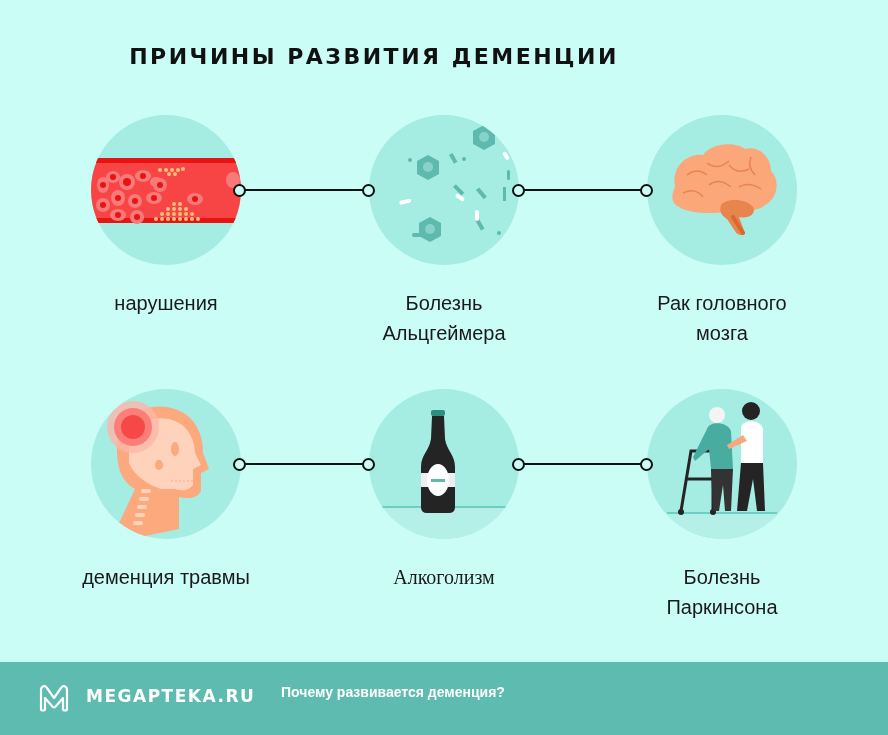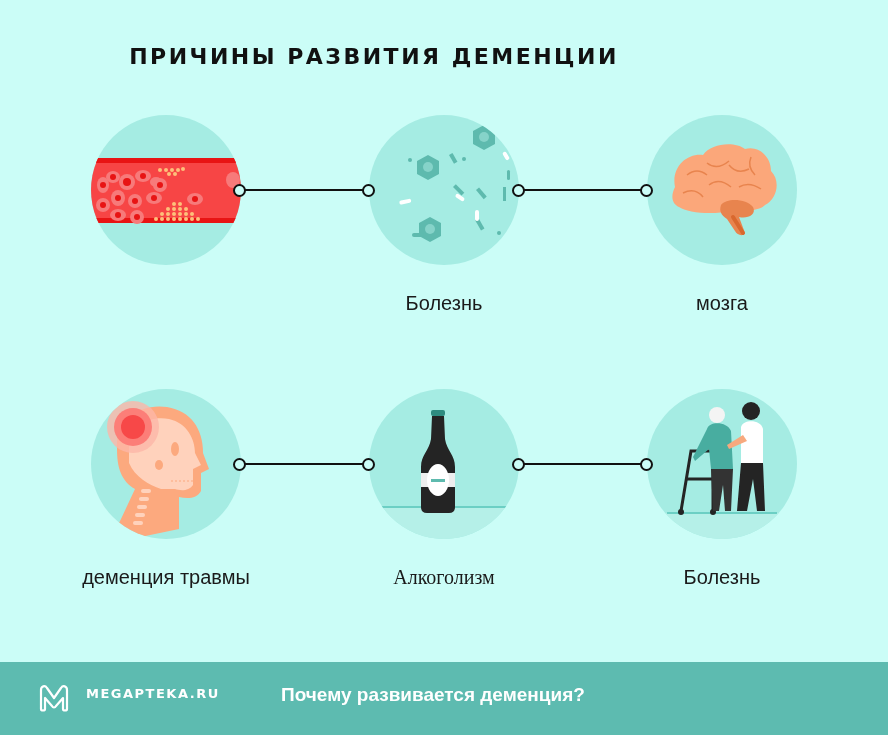--- a/index.html
+++ b/index.html
@@ -6,22 +6,22 @@
   body{width:888px;height:735px;background:#CBFDF7;position:relative;overflow:hidden;font-family:"DejaVu Sans","Liberation Sans",sans-serif;}
   .title{position:absolute;top:44px;left:0;width:748px;text-align:center;font-family:"DejaVu Sans",sans-serif;font-weight:bold;font-size:22px;letter-spacing:2.5px;color:#111;}
   .circle{position:absolute;width:150px;height:150px;border-radius:50%;background:#A5ECE3;overflow:hidden;}
   .circle svg{position:absolute;left:0;top:0;width:150px;height:150px;}
   .connector{position:absolute;height:2px;background:#111;}
   .dot{position:absolute;width:9px;height:9px;border:2px solid #111;border-radius:50%;background:#CBFDF7;}
   .label{position:absolute;width:220px;text-align:center;font-family:"Liberation Sans",sans-serif;font-size:20px;line-height:30px;color:#1a1a1a;}
   .label span{display:block;}
   .footer{position:absolute;left:0;top:662px;width:888px;height:73px;background:#5DBBB0;}
   .logo-icon{position:absolute;left:38px;top:684px;width:32px;height:28px;}
-  .brand{position:absolute;left:86px;top:686px;font-family:"DejaVu Sans",sans-serif;font-weight:bold;font-size:13px;letter-spacing:1.5px;color:#fff;}
-  .tagline{position:absolute;left:281px;top:684px;font-family:"Liberation Sans",sans-serif;font-weight:bold;font-size:19px;color:#fff;}
+  .brand{position:absolute;left:86px;top:686px;font-family:"DejaVu Sans",sans-serif;font-weight:bold;font-size:17px;letter-spacing:1.5px;color:#fff;}
+  .tagline{position:absolute;left:281px;top:684px;font-family:"Liberation Sans",sans-serif;font-weight:bold;font-size:14px;color:#fff;}
 </style>
 </head>
 <body>
 
 <div class="title">ПРИЧИНЫ РАЗВИТИЯ ДЕМЕНЦИИ</div>
 
 <div class="circle" style="left:91px;top:115px;">
   <svg viewBox="0 0 150 150">
     <rect x="0" y="43" width="150" height="65" fill="#F74545"></rect>
     <rect x="0" y="43" width="150" height="5" fill="#E81414"></rect>
@@ -129,25 +129,28 @@
 </div>
 
 <div class="connector" style="left:241px;top:189px;width:128px;"></div>
 <div class="dot" style="left:233px;top:184px;"></div>
 <div class="dot" style="left:362px;top:184px;"></div>
 <div class="connector" style="left:519px;top:189px;width:128px;"></div>
 <div class="dot" style="left:512px;top:184px;"></div>
 <div class="dot" style="left:640px;top:184px;"></div>
 
 <div class="label" style="left:56px;top:288px;">
+  <span>нарушения</span>
 </div>
 <div class="label" style="left:334px;top:288px;">
   <span>Болезнь</span>
+  <span>Альцгеймера</span>
 </div>
 <div class="label" style="left:612px;top:288px;">
+  <span>Рак головного</span>
   <span>мозга</span>
 </div>
 
 <div class="circle" style="left:91px;top:389px;">
   <svg viewBox="0 0 150 150">
     <path d="M26,60 C24,30 50,14 76,18 C100,22 112,40 112,64 L118,80 L110,84 L110,102 C106,110 96,110 88,108 L88,140 L40,150 L20,150 L30,130 L44,100 C30,92 26,78 26,60 Z" fill="#FCA97E"></path>
     <path d="M38,60 C38,36 60,26 78,30 C96,34 104,50 104,64 L110,76 L102,80 L102,96 C98,102 90,102 84,100 L70,100 C58,96 44,88 38,74 Z" fill="#FFD2BC"></path>
     <circle cx="42" cy="38" r="26" fill="#FCB7A8" opacity="0.8"></circle>
     <circle cx="42" cy="38" r="19" fill="#FC7E78"></circle>
     <circle cx="42" cy="38" r="12" fill="#F74848"></circle>
@@ -205,20 +208,21 @@
 <div class="dot" style="left:640px;top:458px;"></div>
 
 <div class="label" style="left:56px;top:562px;">
   <span>деменция травмы</span>
 </div>
 <div class="label" style="left:334px;top:562px;font-family:Liberation Serif, serif;">
   <span>Алкоголизм</span>
 </div>
 <div class="label" style="left:612px;top:562px;">
   <span>Болезнь</span>
+  <span>Паркинсона</span>
 </div>
 
 <div class="footer"></div>
 <svg class="logo-icon" viewBox="0 0 32 28">
   <path d="M3,25 L3,6 C3,2 7,1 9,4 L16,14 L23,4 C25,1 29,2 29,6 L29,25 C29,27 25,27 25,25 L25,14 L18,22 C17,24 15,24 14,22 L7,14 L7,25 C7,27 3,27 3,25 Z" fill="none" stroke="#ffffff" stroke-width="2.2" stroke-linejoin="round"></path>
 </svg>
 <div class="brand">MEGAPTEKA.RU</div>
 <div class="tagline">Почему развивается деменция?</div>
 
 </body></html>

